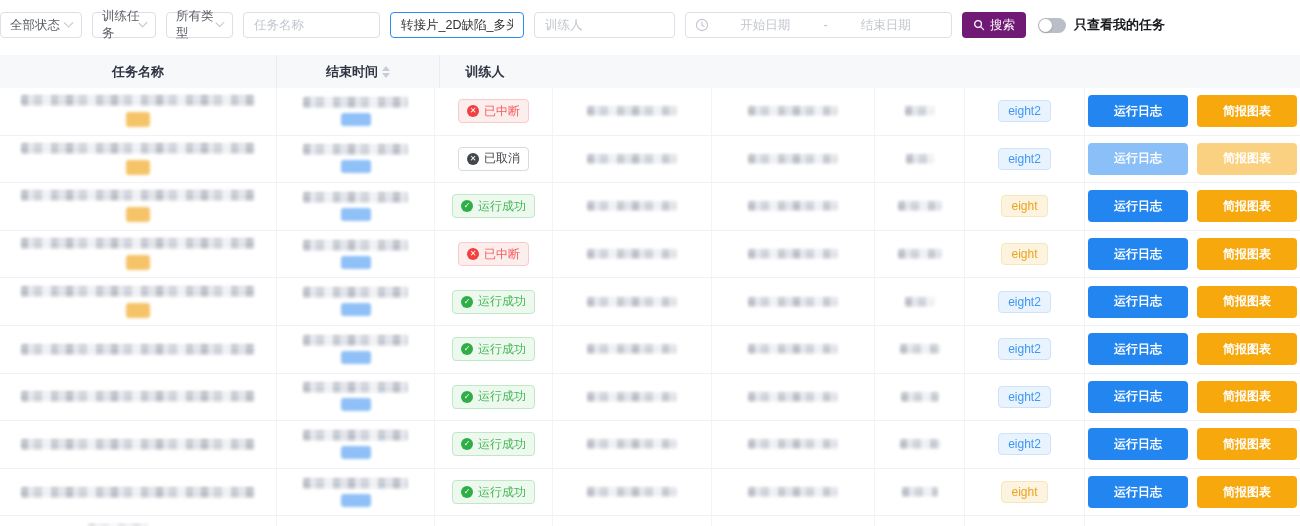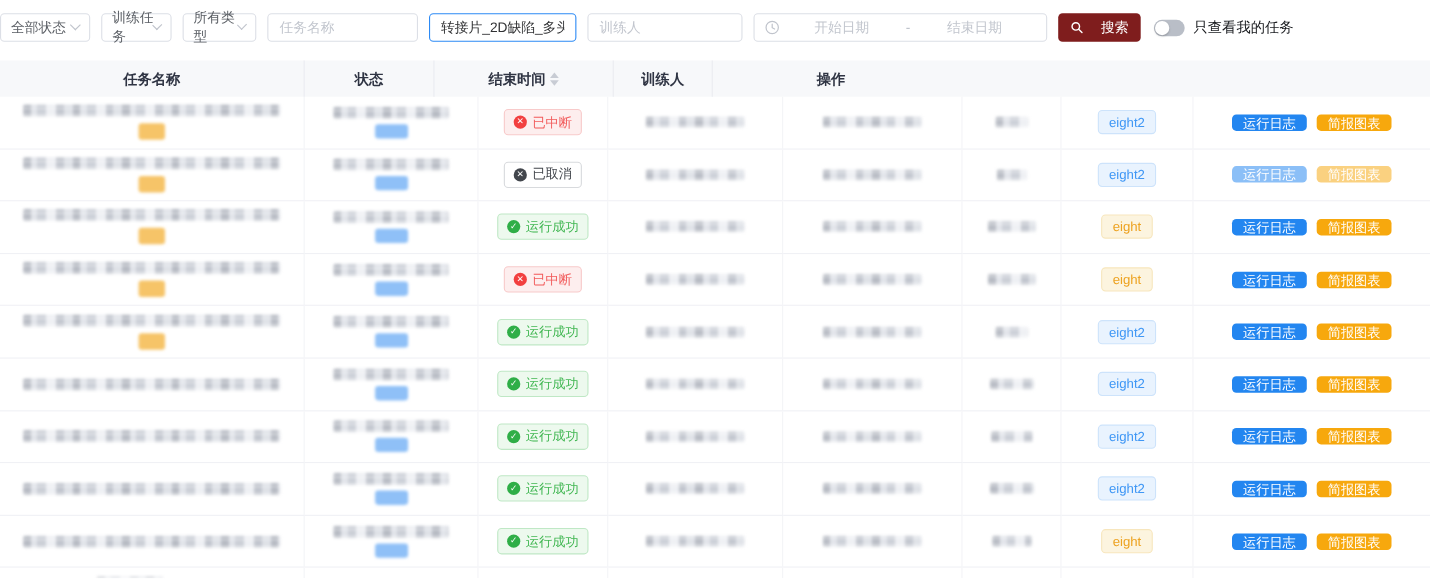--- a/index.html
+++ b/index.html
@@ -18,26 +18,26 @@
   .fin { height:26px; border:1px solid #dcdfe6; border-radius:4px; padding:0 10px; font-size:12.5px;
          color:#303133; outline:none; font-family:inherit; background:#fff; }
   .fin::placeholder { color:#c2c6ce; }
   .fin.w-name{width:137px} .fin.w-trainer{width:141px}
   .fin.active { width:134px; border-color:#2c8af5; }
   .daterange { width:267px; height:26px; border:1px solid #dcdfe6; border-radius:4px; background:#fff;
                display:flex; align-items:center; padding:0 9px; font-size:12.5px; color:#c2c6ce; }
   .daterange .dph { flex:1; text-align:center; }
   .daterange .dsep { color:#b9bec7; padding:0 2px; }
   .clock { flex:0 0 14px; height:14px; }
-  .searchbtn { height:26px; padding:0 11px; background:#7f1d1d; color:#fff; border:none; border-radius:4px;
-               font-size:12.5px; display:flex; align-items:center; gap:16px; cursor:pointer; font-family:inherit; }
+  .searchbtn { height:26px; padding:0 11px; background:#701a75; color:#fff; border:none; border-radius:4px;
+               font-size:12.5px; display:flex; align-items:center; gap:5px; cursor:pointer; font-family:inherit; }
   .toggle { width:28px; height:15px; border-radius:8px; background:#b9bec7; position:relative; cursor:pointer; margin-left:2px; }
   .toggle .knob { position:absolute; left:1px; top:1px; width:13px; height:13px; border-radius:50%;
                   background:#fff; box-shadow:0 1px 2px rgba(0,0,0,.2); }
-  .toglabel { font-size:13px; font-weight:400; color:#17191d; margin-left:-2px; }
+  .toglabel { font-size:13px; font-weight:700; color:#17191d; margin-left:-2px; }
 
   
   .table { position:absolute; left:0; top:55px; width:1300px; }
   .thead { display:flex; height:33px; background:#f7f8fa; }
   .th { display:flex; align-items:center; justify-content:center; gap:4px; font-size:13px; font-weight:700;
         color:#2f3443; border-right:1px solid #eaecf1; }
   .th:last-child { border-right:none; }
   .tr { display:flex; height:47.6px; background:#fff; }
   .td { display:flex; flex-direction:column; align-items:center; justify-content:center;
         border-right:1px solid #f3f4f7; border-bottom:1px solid #f0f1f5; }
@@ -62,22 +62,22 @@
   .name-tag { width:24px; height:15px; background:#f6c468; }
   .config-link { width:30px; height:13px; background:#8fc0f7; margin-top:5px; cursor:pointer; }
 
   
   .status-badge { display:inline-flex; align-items:center; gap:5px; height:24px; padding:0 8px;
                   border:1px solid; border-radius:4px; font-size:12px; }
   .sicon { width:12px; height:12px; border-radius:50%; color:#fff; font-size:8px; line-height:12px;
            text-align:center; display:inline-block; font-weight:700; }
   .host-badge { display:inline-block; padding:3px 9px; border:1px solid; border-radius:4px; font-size:12px; }
 
-  .btn { height:15px; padding:0 10px; border:none; border-radius:4px; color:#fff; font-size:12px;
-         cursor:pointer; font-family:inherit; }
+  .btn { height:32px; padding:0 26px; border:none; border-radius:4px; color:#fff; font-size:12px;
+         cursor:pointer; font-family:inherit;font-weight:bold; }
   .btn-log { background:#2386f0; }
   .btn-report { background:#f7a80d; }
   .btn.off { opacity:.52; }
   .btnwrap { flex-direction:row !important; display:flex; gap:9px; }
 
   .tr.partial { height:10px; overflow:hidden; }
   .tr.partial .td { border-bottom:none; justify-content:flex-start; }
   .tr.partial .name-line { margin-top:8px; width:60px; margin-left:-40px; }
 </style>
 </head>
@@ -121,36 +121,30 @@
       <div class="knob"></div>
     </div>
     <span class="toglabel">只查看我的任务</span>
   </div>
 
   <div class="table">
     <div class="thead">
         <div class="th c0">
           <span>任务名称</span>
         </div>
-        <div class="th c2">
-          <span>状态</span>
-        </div>
         <div class="th c4">
           <span>结束时间</span>
           <span class="sortcaret">
             <i class="up"></i>
             <i class="dn"></i>
           </span>
         </div>
         <div class="th c5">
           <span>训练人</span>
         </div>
-        <div class="th c7">
-          <span>操作</span>
-        </div>
       </div>
     <div class="tbody">
   <div class="tr">
     <div class="td c0">
       <div class="px name-line"></div>
       <div class="pill name-tag"></div>
     </div>
     <div class="td c1">
       <div class="px config-line"></div>
       <div class="pill config-link"></div>

